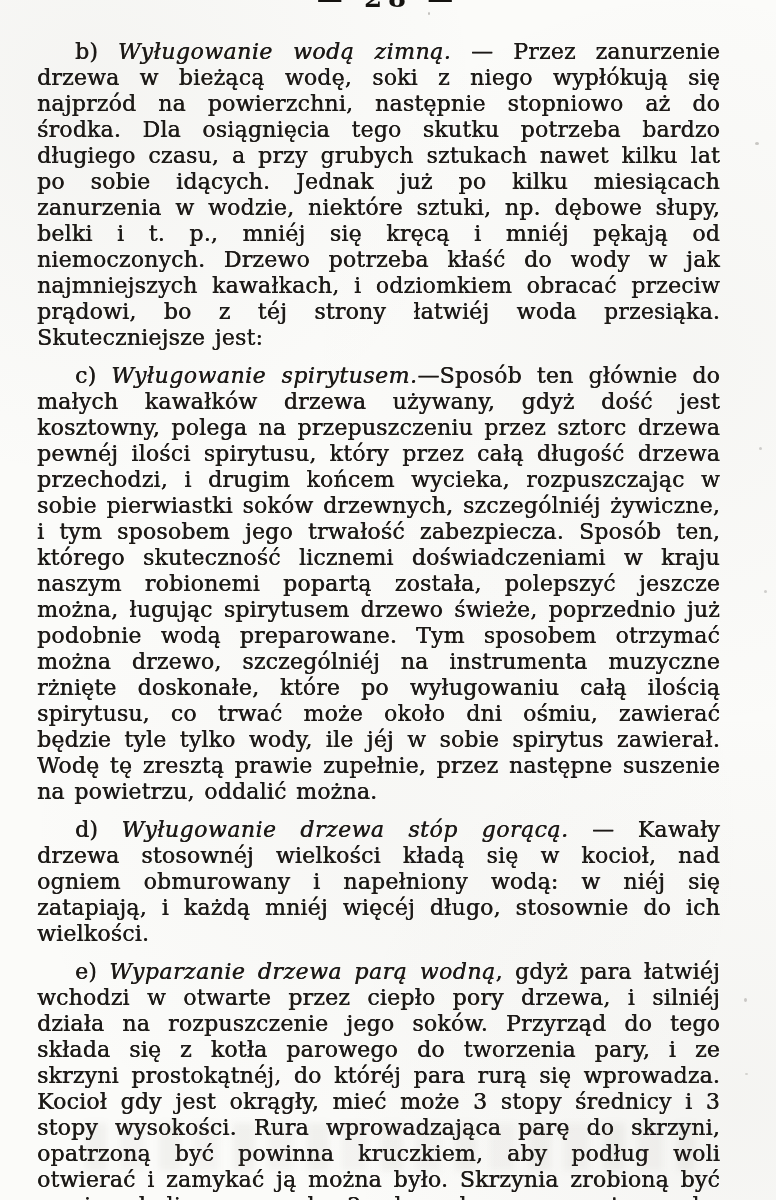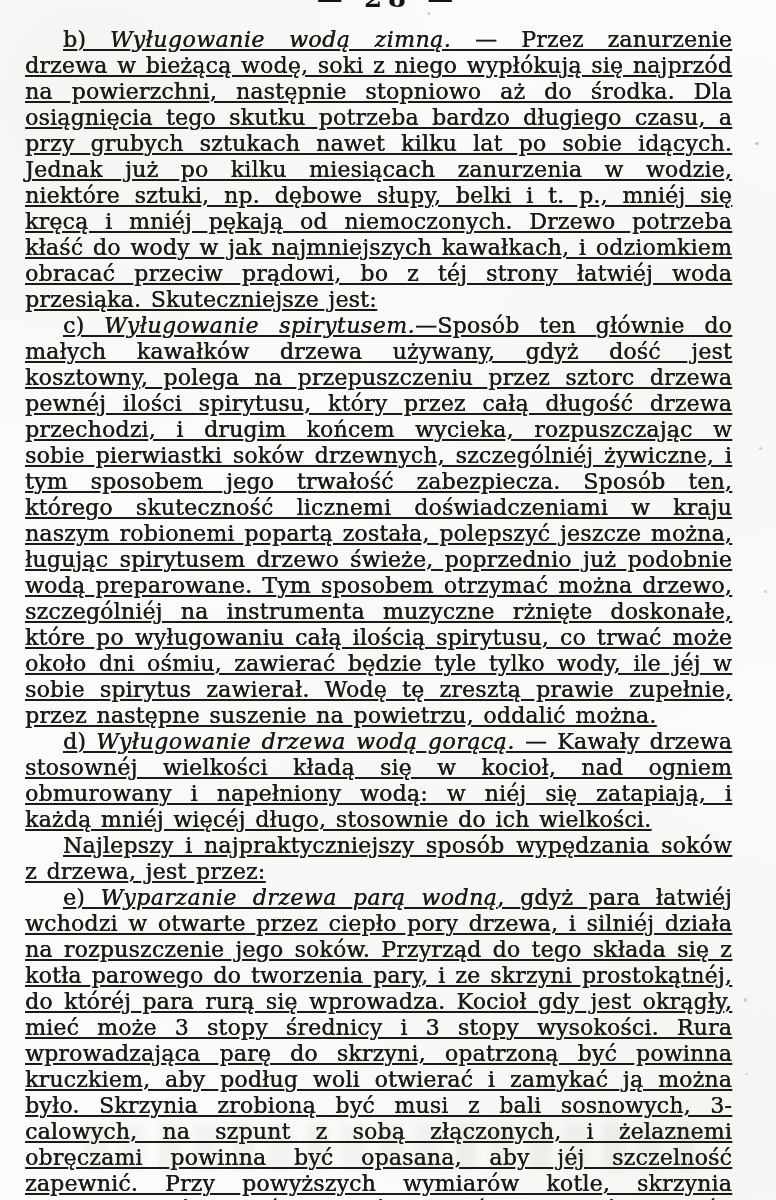--- a/index.html
+++ b/index.html
@@ -50,23 +50,22 @@
     top: 27px;
     width: 707px;
     font-size: 22px;
     line-height: 26px;
     text-align: justify;
     letter-spacing: 0.2px;
     word-spacing: 2.4px;
     text-shadow: 0.4px 0 0 rgba(28,25,22,0.85), 0 0 0.6px rgba(28,25,22,0.5);
   }
   .para {
-    margin: 0;
+    margin: 12px;
     text-indent: 38px;
-    text-decoration: underline;
   }
   .para i {
     font-style: italic;
     letter-spacing: 0.5px;
   }
   
   .scan-watermark {
     position: absolute;
     left: 85px;
     top: 1123px;
@@ -106,23 +105,22 @@
 <div class="runhead-clip">
   <div class="runhead">— 28 —</div>
 </div>
 
 <div class="textblock">
 
   <p class="para"><span>b) </span><i>Wyługowanie wodą zimną.</i><span> — Przez zanurzenie drzewa w bieżącą wodę, soki z niego wypłókują się najprzód na powierzchni, następnie stopniowo aż do środka. Dla osiągnięcia tego skutku potrzeba bardzo długiego czasu, a przy grubych sztukach nawet kilku lat po sobie idących. Jednak już po kilku miesiącach zanurzenia w wodzie, niektóre sztuki, np. dębowe słupy, belki i t. p., mniéj się kręcą i mniéj pękają od niemoczonych. Drzewo potrzeba kłaść do wody w jak najmniejszych kawałkach, i odziomkiem obracać przeciw prądowi, bo z téj strony łatwiéj woda przesiąka. Skuteczniejsze jest:</span></p>
 
   <p class="para"><span>c) </span><i>Wyługowanie spirytusem.</i><span>—Sposób ten głównie do małych kawałków drzewa używany, gdyż dość jest kosztowny, polega na przepuszczeniu przez sztorc drzewa pewnéj ilości spirytusu, który przez całą długość drzewa przechodzi, i drugim końcem wycieka, rozpuszczając w sobie pierwiastki soków drzewnych, szczególniéj żywiczne, i tym sposobem jego trwałość zabezpiecza. Sposób ten, którego skuteczność licznemi doświadczeniami w kraju naszym robionemi popartą została, polepszyć jeszcze można, ługując spirytusem drzewo świeże, poprzednio już podobnie wodą preparowane. Tym sposobem otrzymać można drzewo, szczególniéj na instrumenta muzyczne rżnięte doskonałe, które po wyługowaniu całą ilością spirytusu, co trwać może około dni ośmiu, zawierać będzie tyle tylko wody, ile jéj w sobie spirytus zawierał. Wodę tę zresztą prawie zupełnie, przez następne suszenie na powietrzu, oddalić można.</span></p>
 
-  <p class="para"><span>d) </span><i>Wyługowanie drzewa wodą gorącą.</i><span> — Kawały drzewa stosownéj wielkości kładą się w kocioł, nad ogniem obmurowany i napełniony wodą: w niéj się zatapiają, i każdą mniéj więcéj długo, stosownie do ich wielkości.</span></p>
+  <p class="para"><span>d) </span><i>Wyługowanie drzewa stóp gorącą.</i><span> — Kawały drzewa stosownéj wielkości kładą się w kocioł, nad ogniem obmurowany i napełniony wodą: w niéj się zatapiają, i każdą mniéj więcéj długo, stosownie do ich wielkości.</span></p>
 
-  <p class="para"><span>Najlepszy i najpraktyczniejszy sposób wypędzania soków z drzewa, jest przez:</span></p>
 
   <p class="para"><span>e) </span><i>Wyparzanie drzewa parą wodną</i><span>, gdyż para łatwiéj wchodzi w otwarte przez ciepło pory drzewa, i silniéj działa na rozpuszczenie jego soków. Przyrząd do tego składa się z kotła parowego do tworzenia pary, i ze skrzyni prostokątnéj, do któréj para rurą się wprowadza. Kocioł gdy jest okrągły, mieć może 3 stopy średnicy i 3 stopy wysokości. Rura wprowadzająca parę do skrzyni, opatrzoną być powinna kruczkiem, aby podług woli otwierać i zamykać ją można było. Skrzynia zrobioną być musi z bali sosnowych, 3-calowych, na szpunt z sobą złączonych, i żelaznemi obręczami powinna być opasana, aby jéj szczelność zapewnić. Przy powyższych wymiarów kotle, skrzynia powinna mieć 12 stóp długości, 5 stóp szerokości, 6 stóp wysokości; podług innych zaś, powinna mieć 40 stóp kubicznych objętości, na każdą</span></p>
 
 </div>
 
 <div class="scan-watermark"></div>
 
 <div class="speck s1"></div>
 <div class="speck s2"></div>
 <div class="speck s3"></div>

